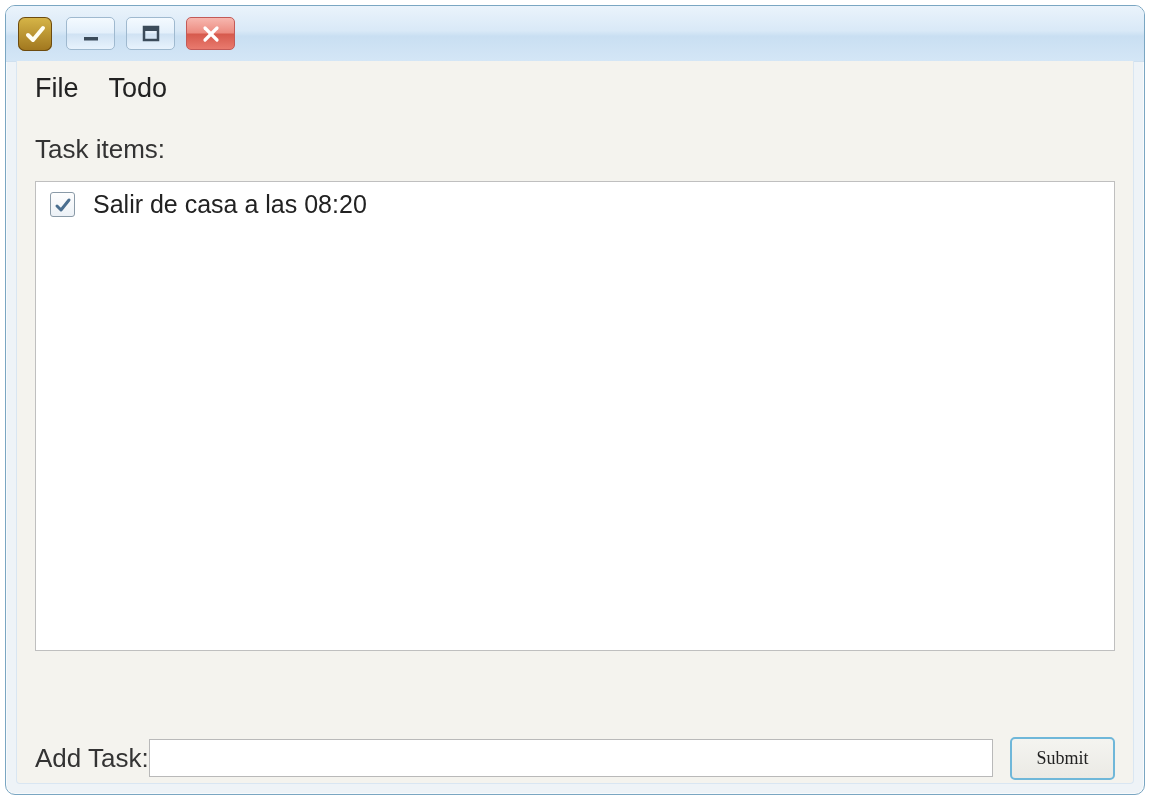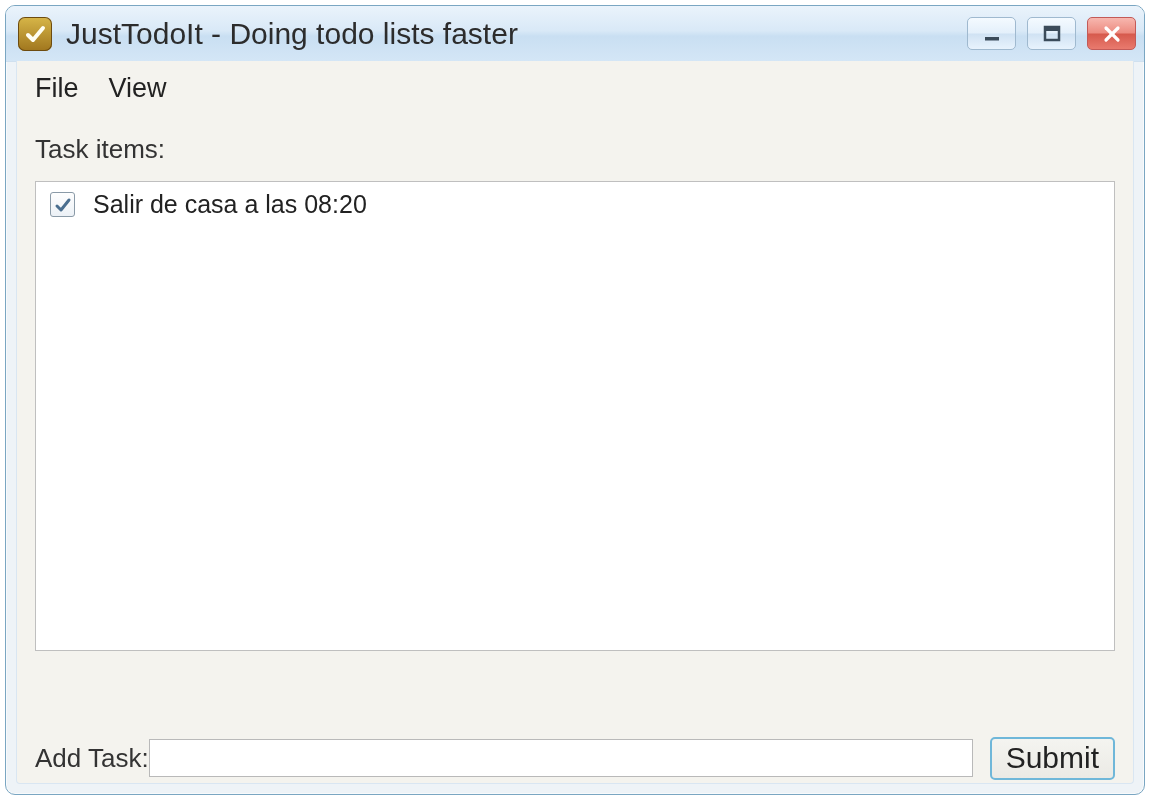--- a/index.html
+++ b/index.html
@@ -172,40 +172,39 @@
     font-family:inherit;
     outline:none;
   }
   .submit-btn{
     height:43px;
     min-width:105px;
     padding:0 14px;
     border:2px solid #6fb7d9;
     border-radius:5px;
     background:linear-gradient(#f4f4f0,#ebeae5);
-    font-size:30px;
-    color:#222;
-    font-family:Liberation Sans, sans-serif;
+    font-size:18px;
+    color:#222;
+    font-family:Liberation Serif, serif;
     cursor:pointer;
     box-sizing:border-box;
     margin-left:17px;
   }
 </style>
 </head>
 <body>
 
 <div class="window">
 
   <div class="titlebar">
     <div class="app-icon">
       <svg width="22" height="22" viewBox="0 0 22 22">
         <polyline points="4,12 9,17 19,5" fill="none" stroke="#fffef2" stroke-width="4" stroke-linecap="round" stroke-linejoin="round"></polyline>
       </svg>
     </div>
-    <div class="title-text">JustTodoIt - Doing todo lists faster</div>
     <div class="win-controls">
       <div class="win-btn">
         <svg width="22" height="20" viewBox="0 0 22 20">
           <rect x="4" y="13" width="14" height="3.5" fill="#3b4b5a"></rect>
         </svg>
       </div>
       <div class="win-btn">
         <svg width="22" height="20" viewBox="0 0 22 20">
           <rect x="4" y="3" width="14" height="13" fill="none" stroke="#3b4b5a" stroke-width="2.5"></rect>
           <rect x="4" y="3" width="14" height="4" fill="#3b4b5a"></rect>
@@ -217,21 +216,21 @@
           <line x1="17" y1="4" x2="5" y2="16" stroke="#ffffff" stroke-width="3.2" stroke-linecap="round"></line>
         </svg>
       </div>
     </div>
   </div>
 
   <div class="client">
 
     <div class="menubar">
       <span>File</span>
-      <span>View</span>
+      <span>Todo</span>
     </div>
 
     <div class="label-todo">Task items:</div>
 
     <div class="listbox">
       <div class="list-row">
         <div class="row-check">
           <svg width="18" height="18" viewBox="0 0 18 18">
             <polyline points="3,10 7,14 15,4" fill="none" stroke="#4a6e8f" stroke-width="3" stroke-linecap="round" stroke-linejoin="round"></polyline>
           </svg>

